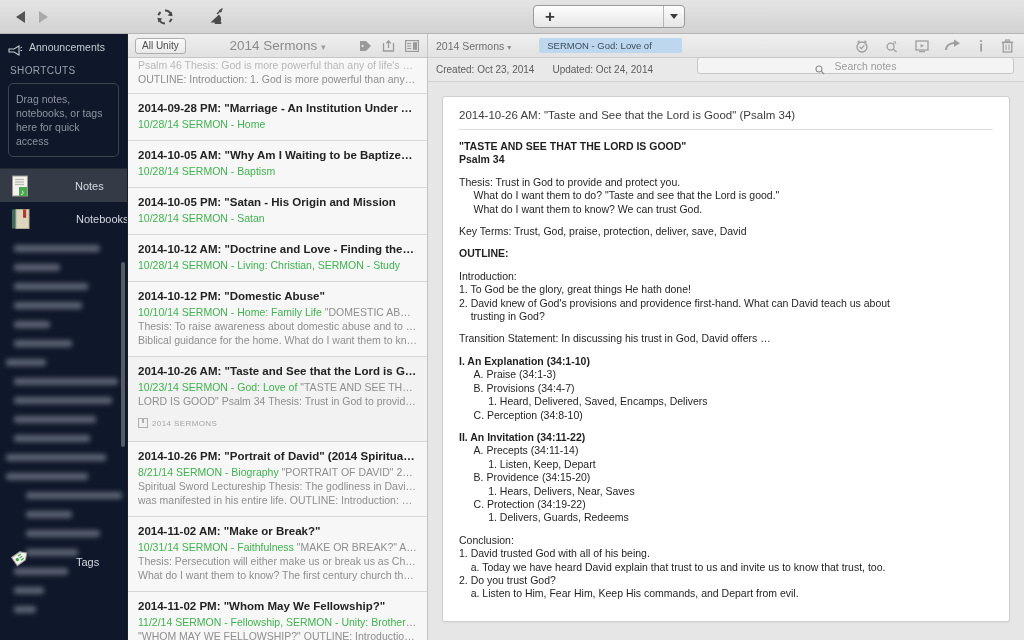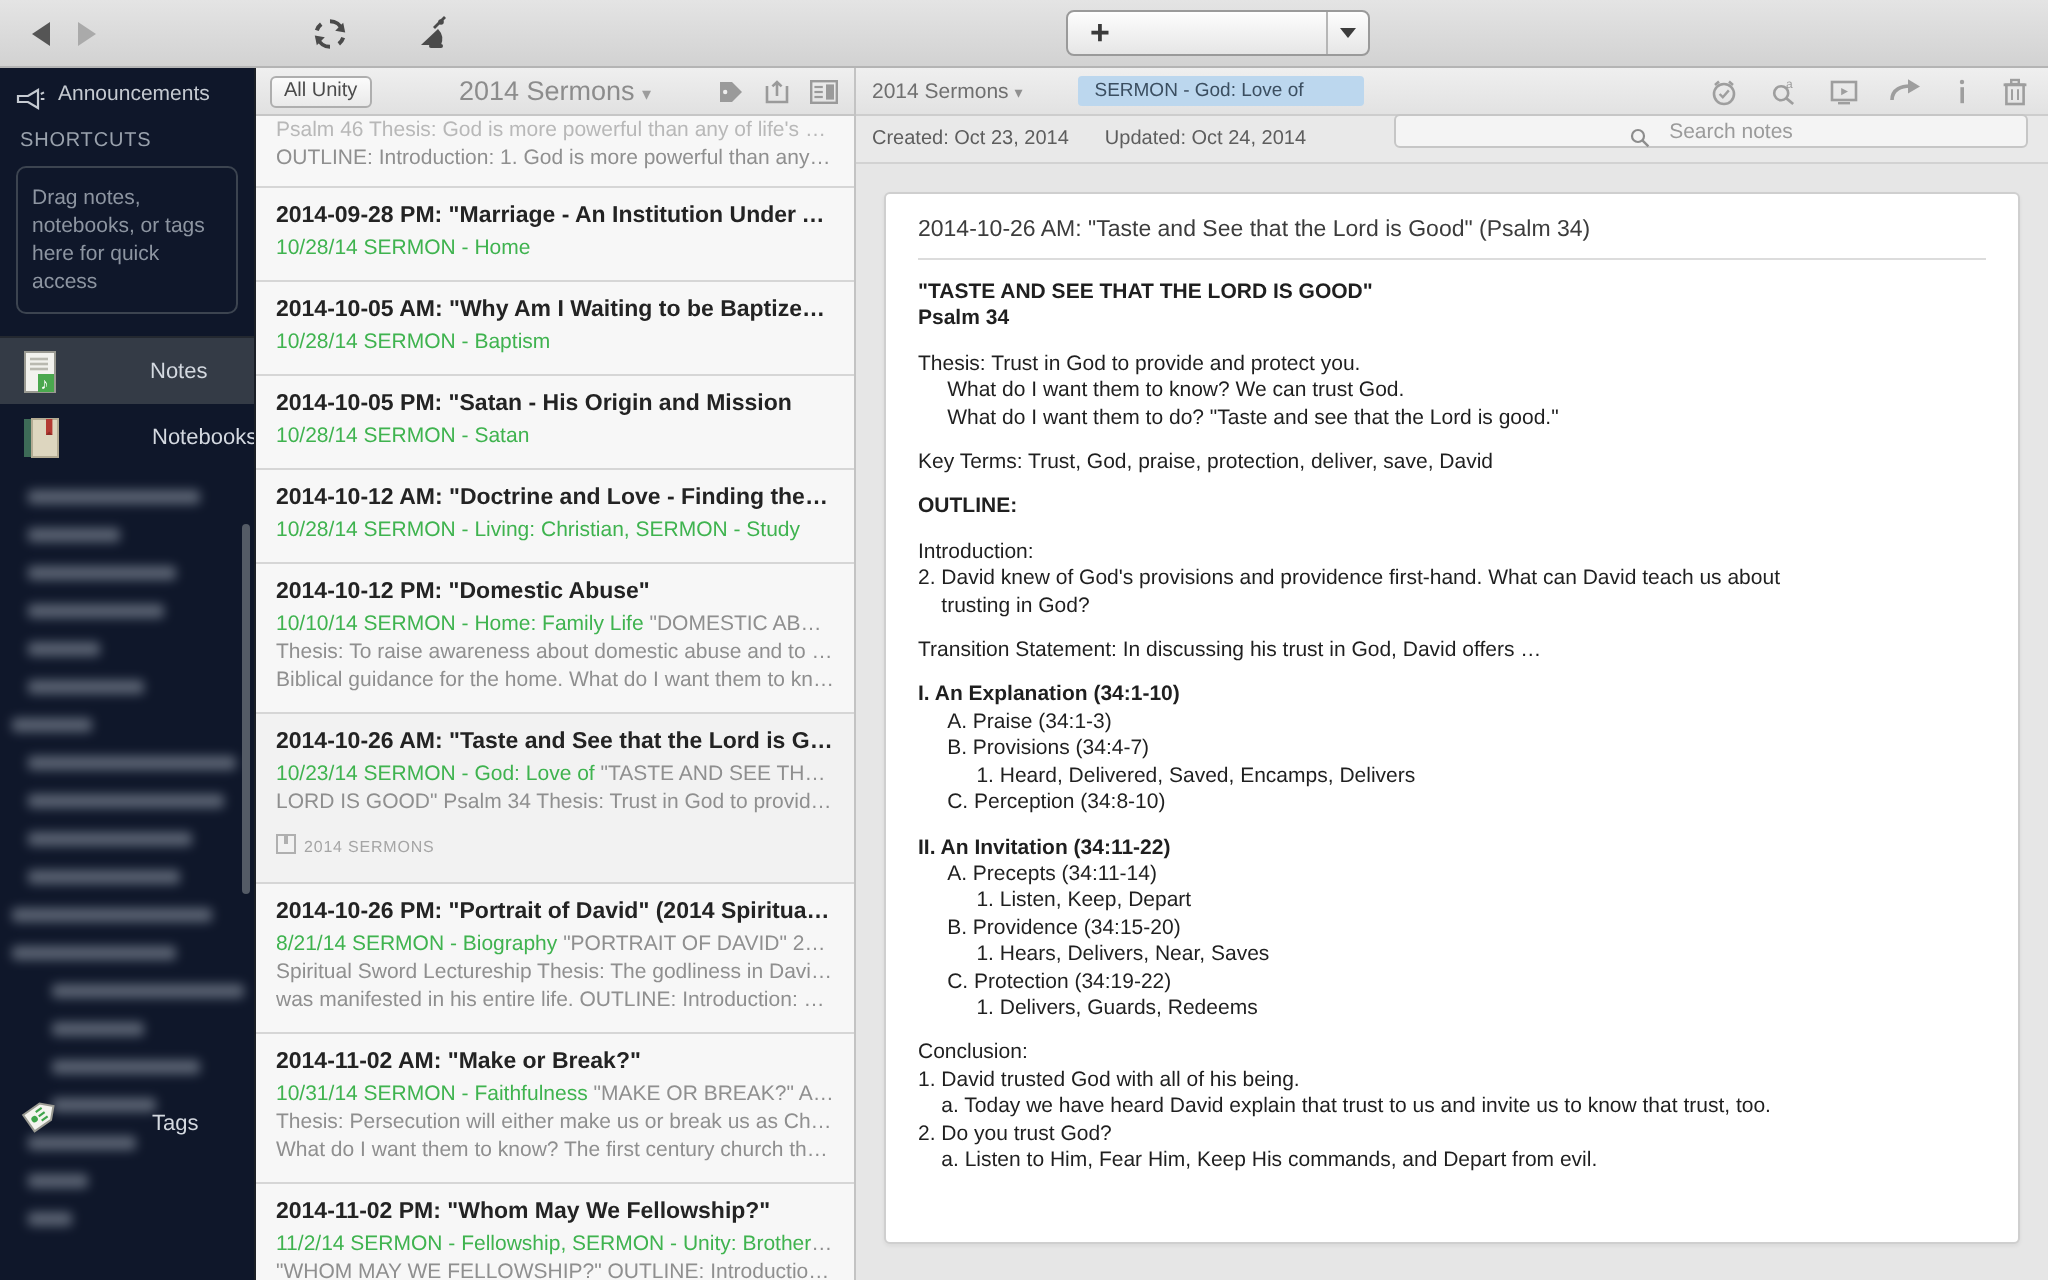--- a/index.html
+++ b/index.html
@@ -523,28 +523,29 @@
 
       <div class="np-body">
         <div class="note-card">
           <div class="nc-title">2014-10-26 AM: "Taste and See that the Lord is Good" (Psalm 34)</div>
           <div class="nc-rule"></div>
           <div class="nc-content" id="note-content">
               <p class="b">"TASTE AND SEE THAT THE LORD IS GOOD"</p>
               <p class="b">Psalm 34</p>
               <p class="gap"></p>
               <p class="">Thesis: Trust in God to provide and protect you.</p>
+              <p class="">     What do I want them to do? "Taste and see that the Lord is good."</p>
               <p class="">     What do I want them to know? We can trust God.</p>
-              <p class="">     What do I want them to do? "Taste and see that the Lord is good."</p>
               <p class="gap"></p>
               <p class="">Key Terms: Trust, God, praise, protection, deliver, save, David</p>
               <p class="gap"></p>
               <p class="b">OUTLINE:</p>
               <p class="gap"></p>
               <p class="">Introduction:</p>
+              <p class="">1. To God be the glory, great things He hath done!</p>
               <p class="">2. David knew of God's provisions and providence first-hand. What can David teach us about</p>
               <p class="">    trusting in God?</p>
               <p class="gap"></p>
               <p class="">Transition Statement: In discussing his trust in God, David offers …</p>
               <p class="gap"></p>
               <p class="b">I. An Explanation (34:1-10)</p>
               <p class="">     A. Praise (34:1-3)</p>
               <p class="">     B. Provisions (34:4-7)</p>
               <p class="">          1. Heard, Delivered, Saved, Encamps, Delivers</p>
               <p class="">     C. Perception (34:8-10)</p>

